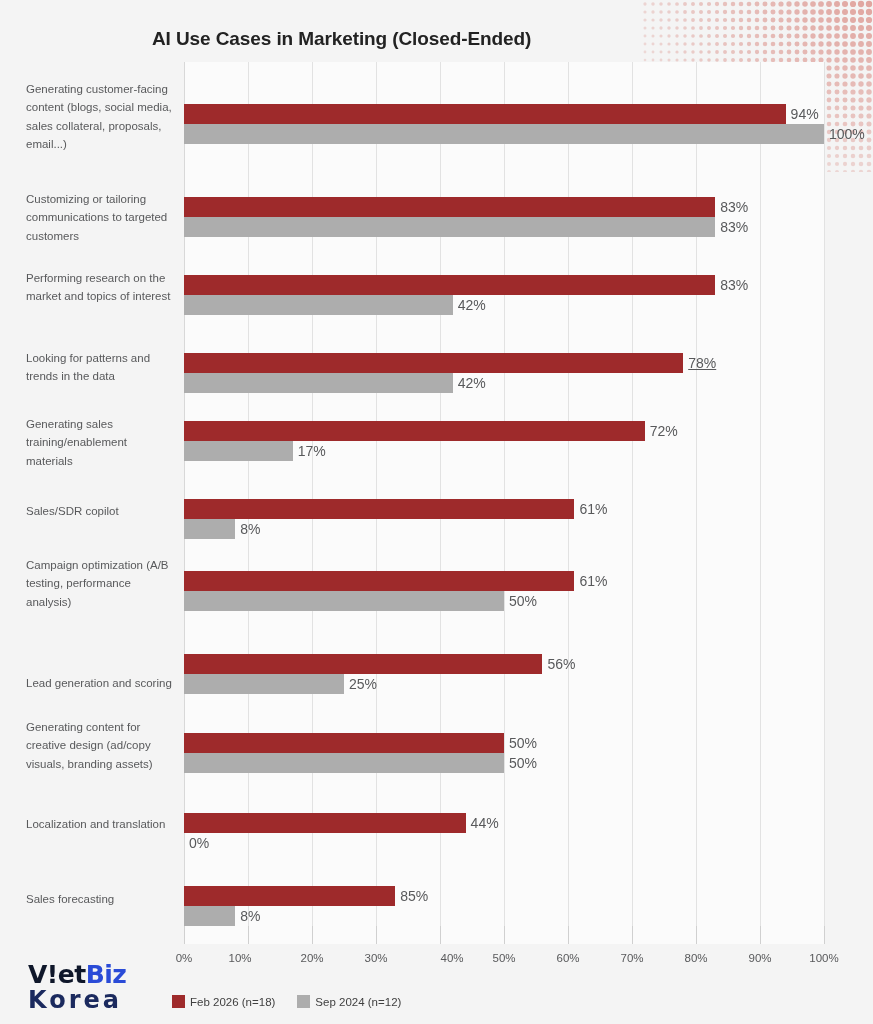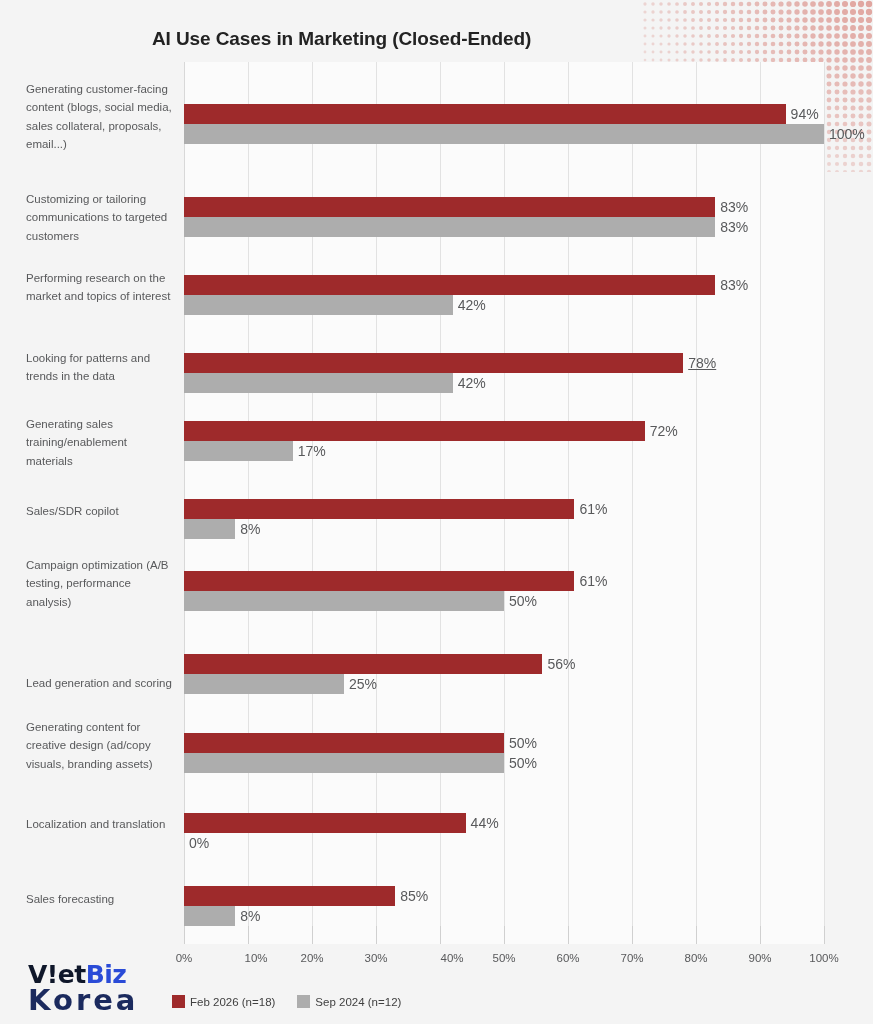--- a/index.html
+++ b/index.html
@@ -165,21 +165,21 @@
     line-height: 1;
   }
   .logo-line1 {
     font-size: 25px;
     font-weight: bold;
     letter-spacing: -0.5px;
     line-height: 25px;
     font-family: "DejaVu Sans", sans-serif;
   }
   .logo-line2 {
-    font-size: 29px;
+    font-size: 24px;
     font-weight: bold;
     letter-spacing: 3px;
     line-height: 27px;
     color: #1b2a5e;
     font-family: "DejaVu Sans", sans-serif;
   }
   .lg-red  { color: #0f172a; }
   .lg-blue { color: #2a4bd7; }
 </style>
 </head>
@@ -932,21 +932,21 @@
         <div class="bar-value" style="left: 400.2px; top: 824px;">85%</div>
         <div class="bar s1" style="width: 51.2px; top: 844px; left: 184px; position: absolute; background: rgb(173, 173, 173);"></div>
         <div class="bar-value" style="left: 240.2px; top: 844px;">8%</div>
       </div>
     </div>
 
   <div class="xaxis-ticks" id="xaxis">
       <div class="xtick-mark" style="left: 0px;"></div>
       <div class="xtick-label" style="left: 0px;">0%</div>
       <div class="xtick-mark" style="left: 64px;"></div>
-      <div class="xtick-label" style="left: 72px;">10%</div>
+      <div class="xtick-label" style="left: 56px;">10%</div>
       <div class="xtick-mark" style="left: 128px;"></div>
       <div class="xtick-label" style="left: 128px;">20%</div>
       <div class="xtick-mark" style="left: 192px;"></div>
       <div class="xtick-label" style="left: 192px;">30%</div>
       <div class="xtick-mark" style="left: 256px;"></div>
       <div class="xtick-label" style="left: 268px;">40%</div>
       <div class="xtick-mark" style="left: 320px;"></div>
       <div class="xtick-label" style="left: 320px;">50%</div>
       <div class="xtick-mark" style="left: 384px;"></div>
       <div class="xtick-label" style="left: 384px;">60%</div>

